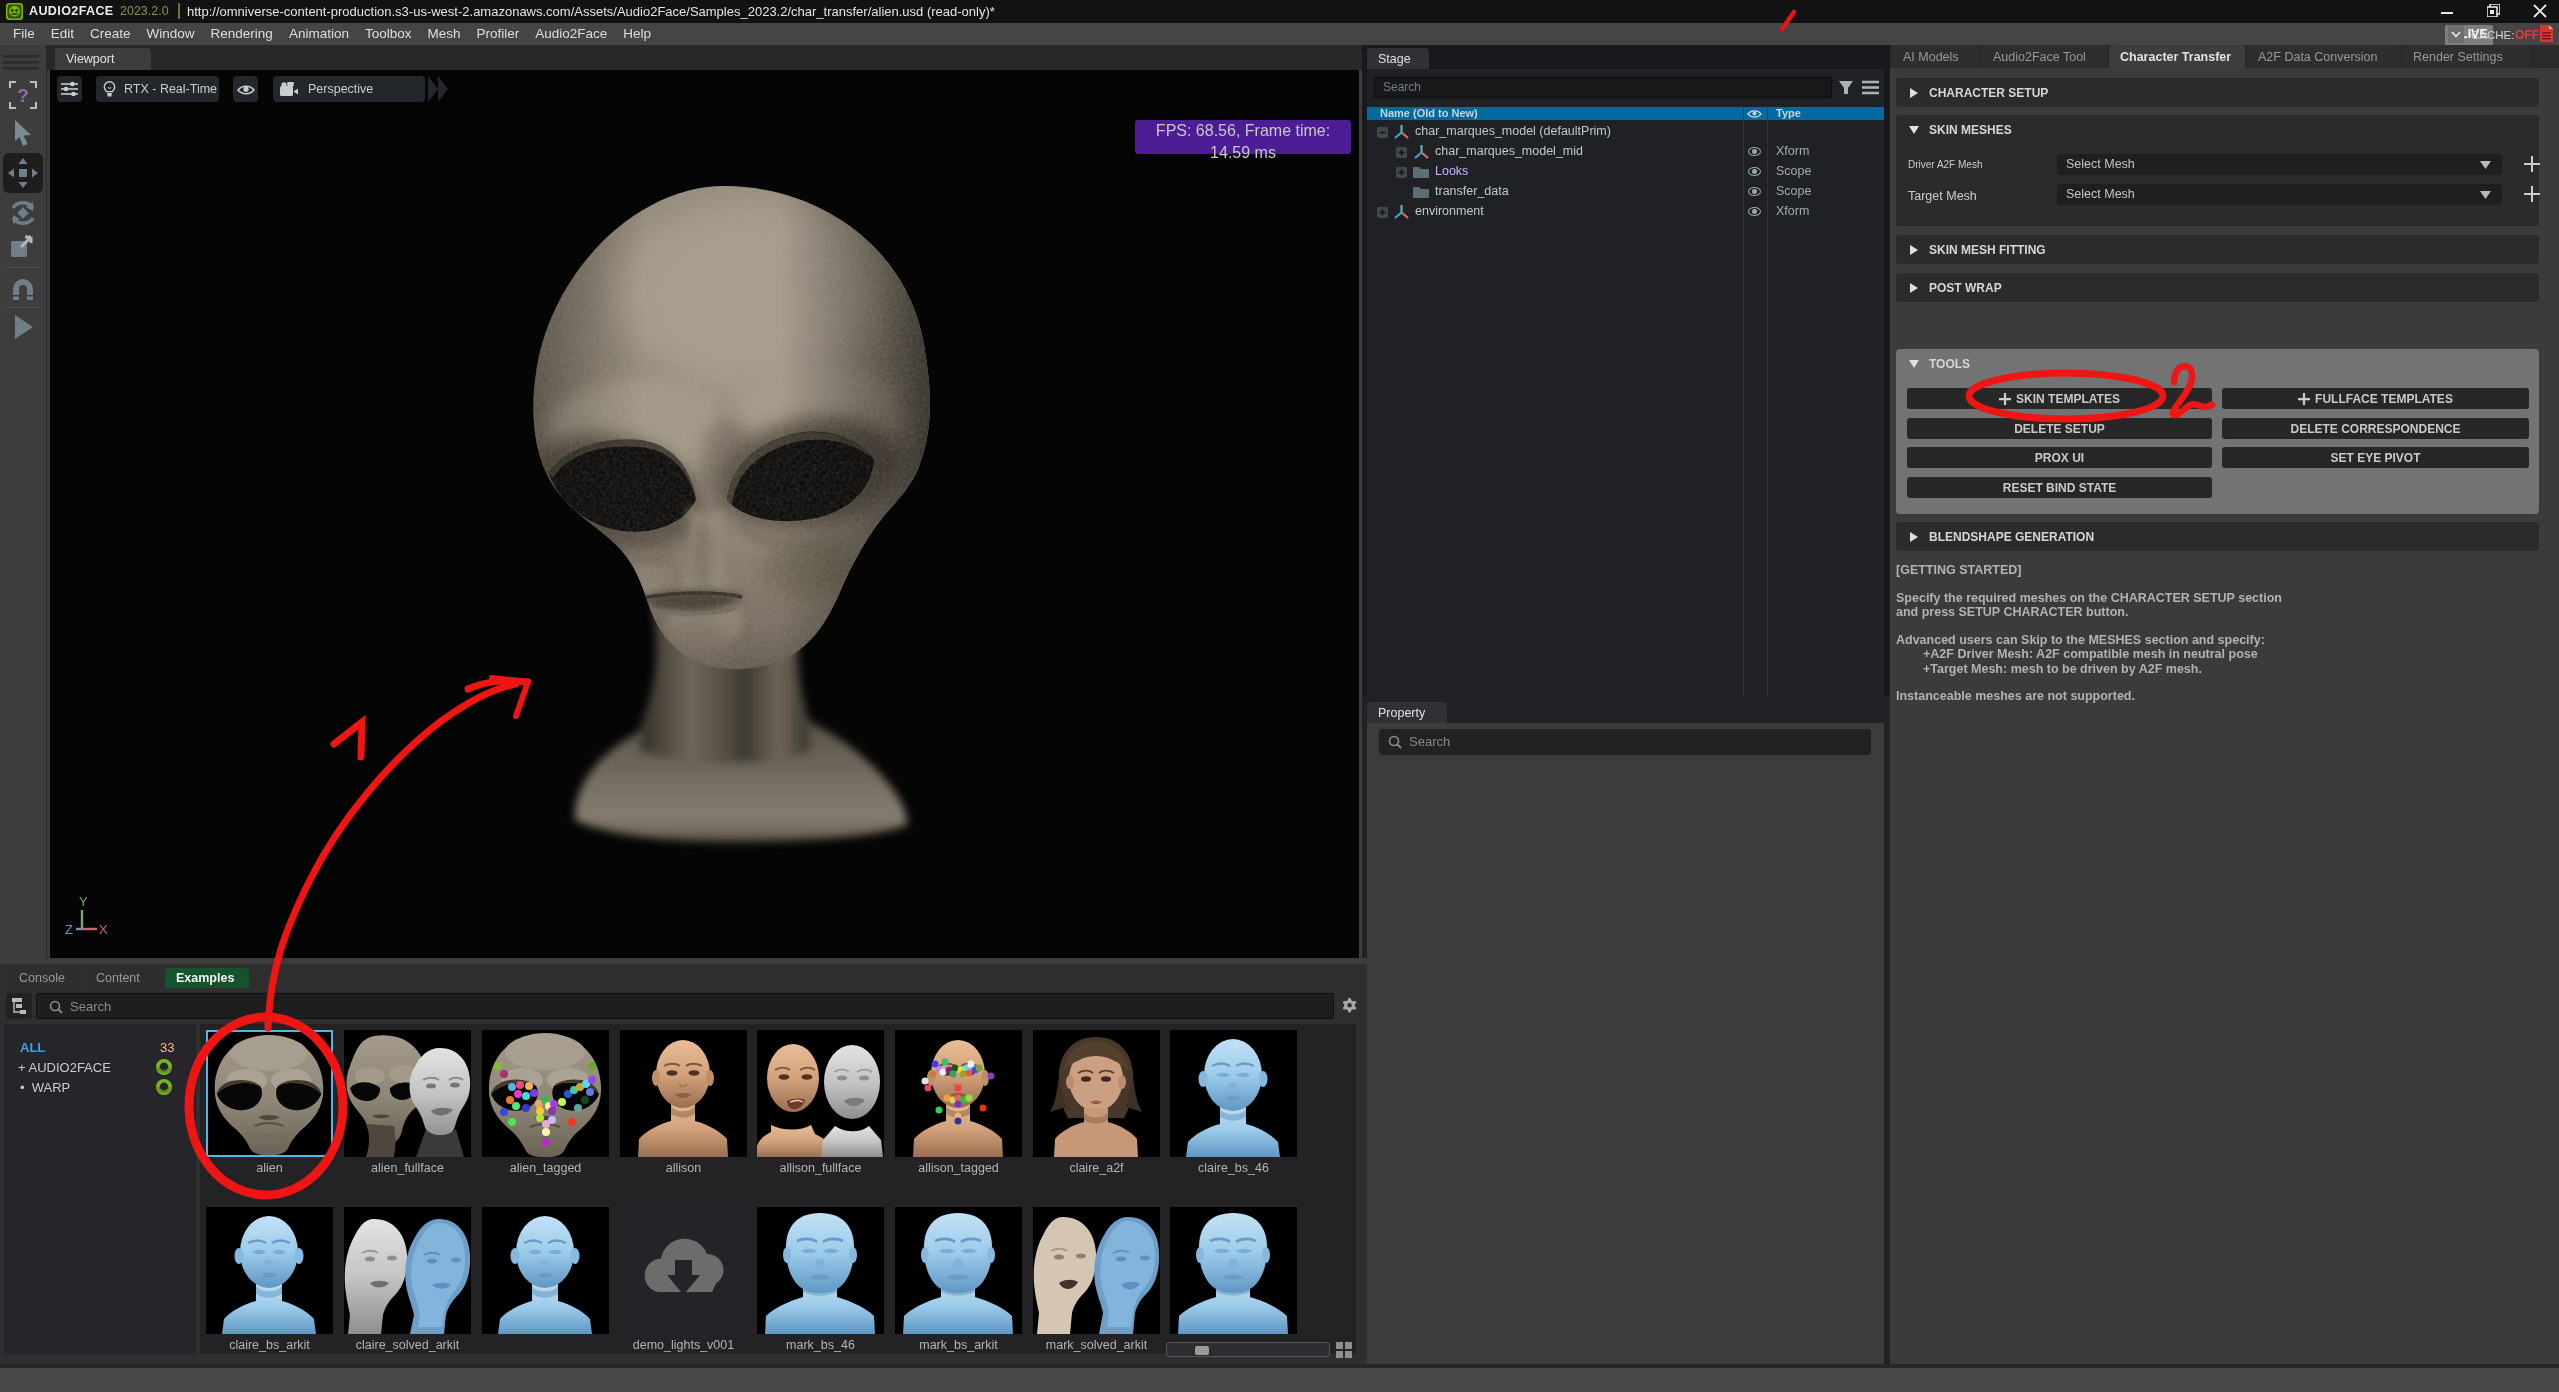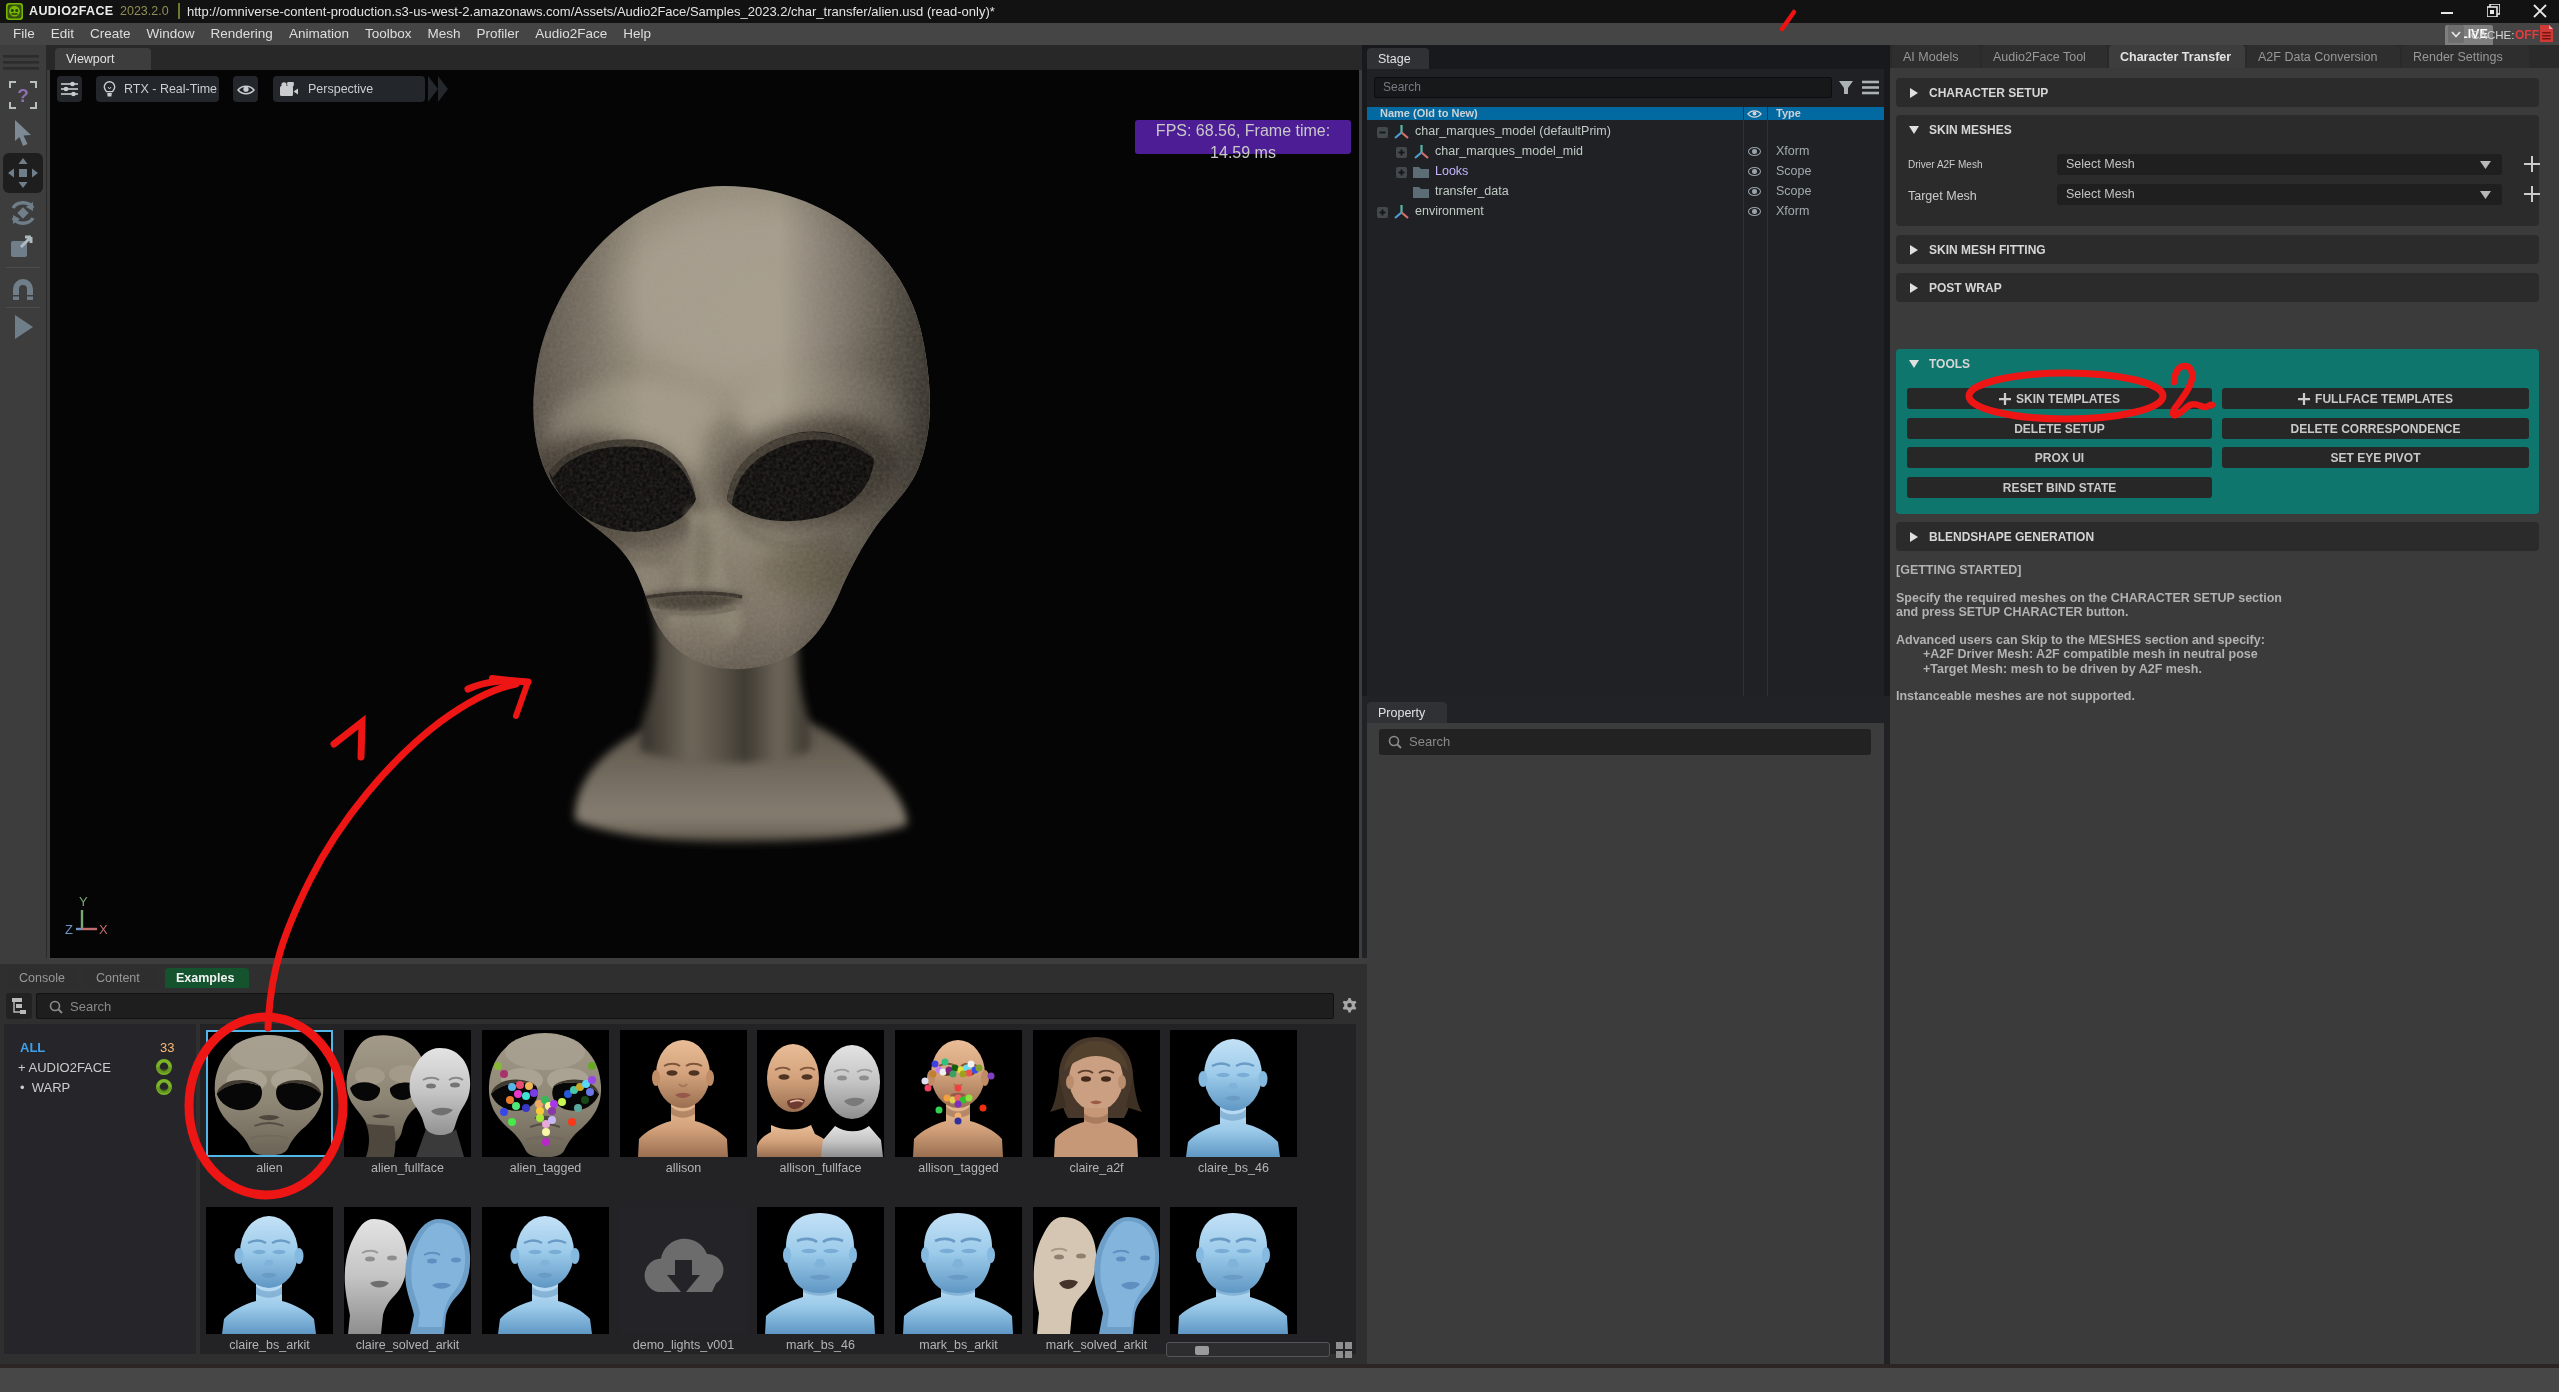--- a/index.html
+++ b/index.html
@@ -485,21 +485,21 @@
           <path d="M0 0 L8 5 L0 10 Z" fill="#e0e0e0"></path>
         </svg>
         <span style="margin-left:11px;">SKIN MESH FITTING</span>
       </div>
     <div class="secbar" style="top:228px;">
         <svg width="8" height="10" viewBox="0 0 8 10" style="margin-left:14px;">
           <path d="M0 0 L8 5 L0 10 Z" fill="#e0e0e0"></path>
         </svg>
         <span style="margin-left:11px;">POST WRAP</span>
       </div>
-    <div class="abs" style="left:6px;top:304px;width:643px;height:165px;background:#0f766e;border-radius:4px;">
+    <div class="abs" style="left:6px;top:304px;width:643px;height:165px;background:#737373;border-radius:4px;">
       <div class="abs" style="left:0px;top:0px;width:643px;height:29px;color:#d6d6d6;font-size:12px;font-weight:bold;display:flex;align-items:center;">
           <svg width="10" height="8" viewBox="0 0 10 8" style="margin-left:13px;">
             <path d="M0 0 L10 0 L5 8 Z" fill="#e0e0e0"></path>
           </svg>
           <span style="margin-left:10px;">TOOLS</span>
         </div>
       <div class="rbtn" style="left:11px;top:39px;width:305px;"><svg width="12" height="12" viewBox="0 0 16 16" style="margin-right:5px;">
             <path d="M6.5 0 L9.5 0 L9.5 6.5 L16 6.5 L16 9.5 L9.5 9.5 L9.5 16 L6.5 16 L6.5 9.5 L0 9.5 L0 6.5 L6.5 6.5 Z" fill="#cccccc"></path>
           </svg>SKIN TEMPLATES</div>
       <div class="rbtn" style="left:326px;top:39px;width:307px;"><svg width="12" height="12" viewBox="0 0 16 16" style="margin-right:5px;">

